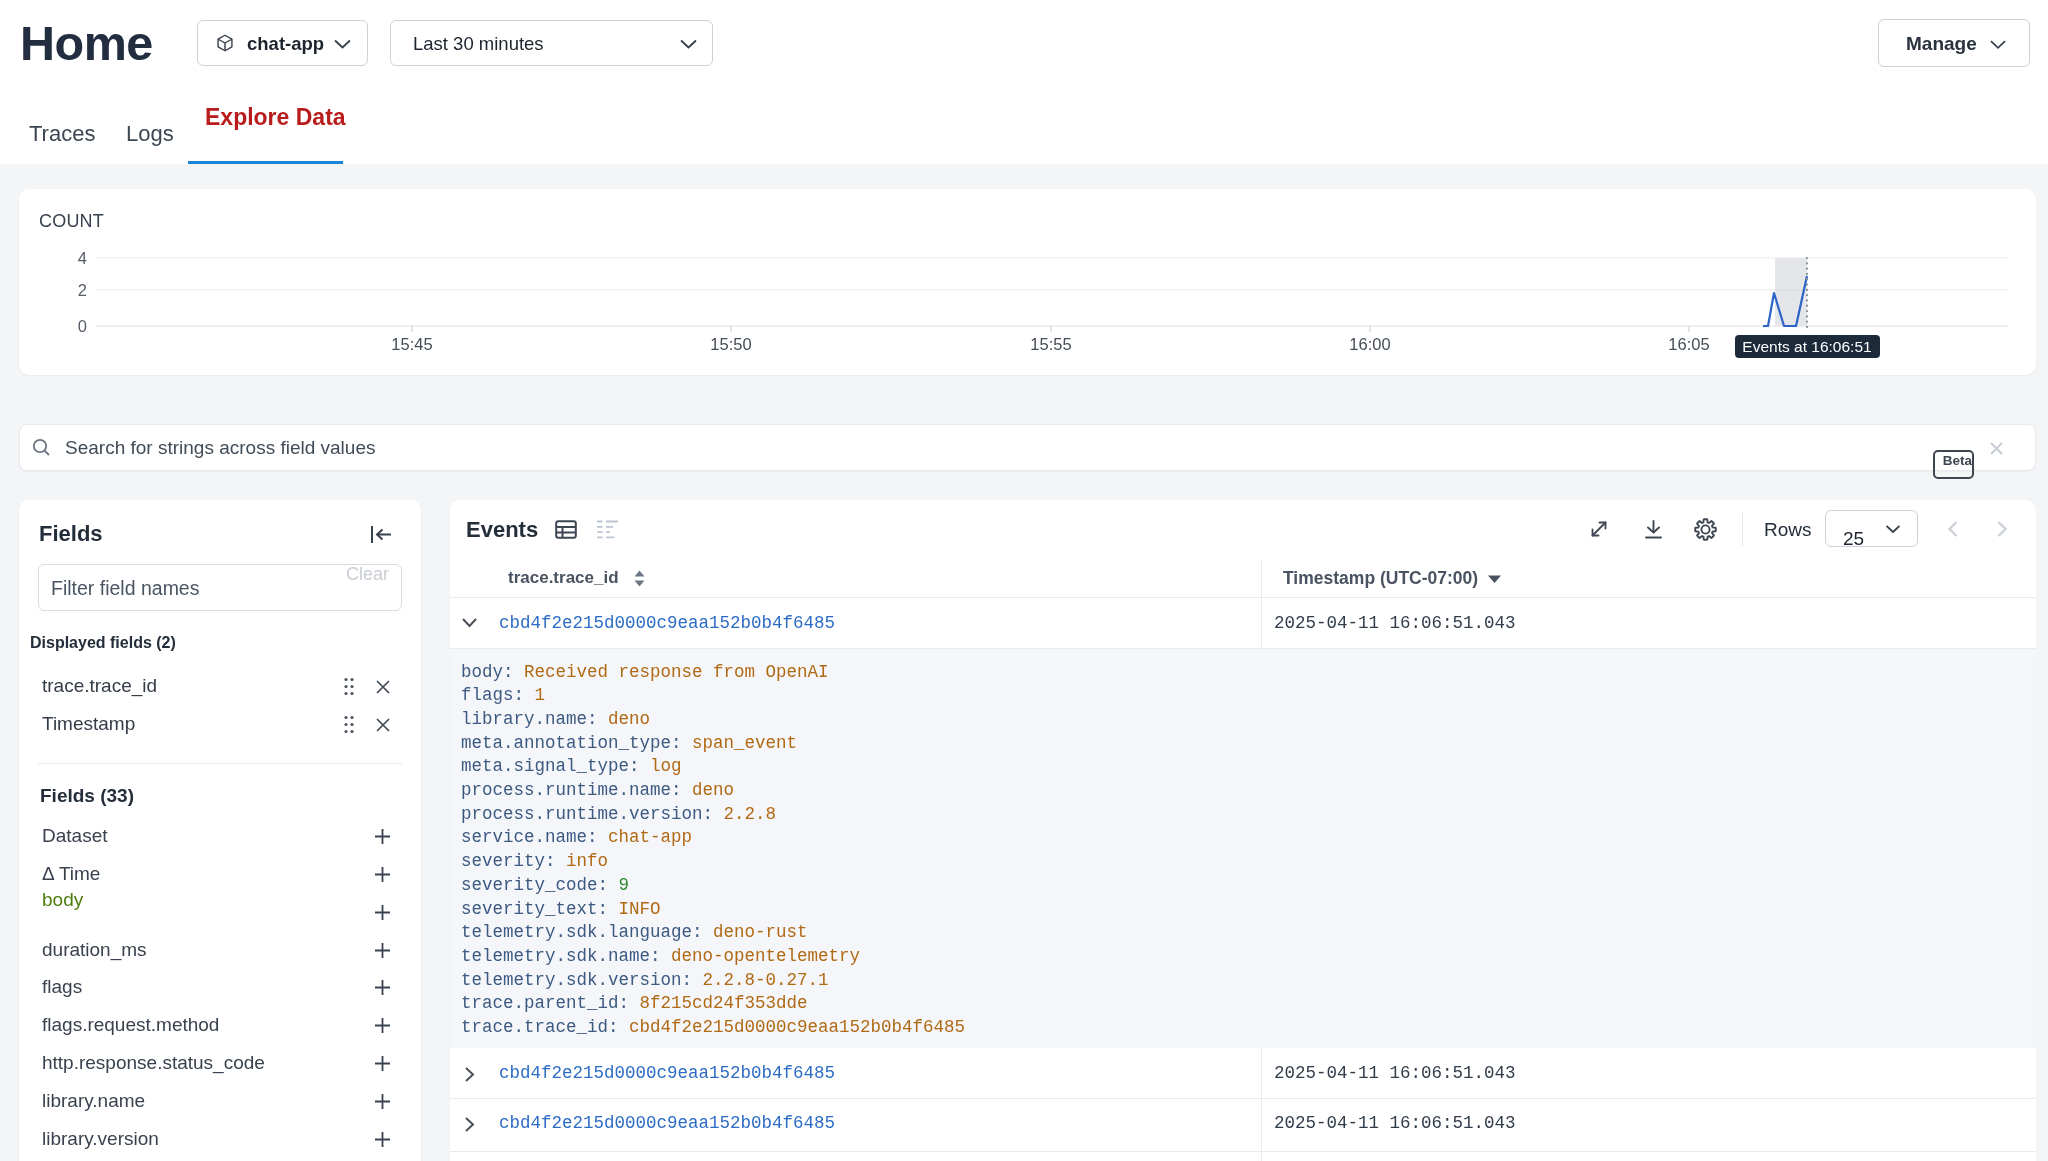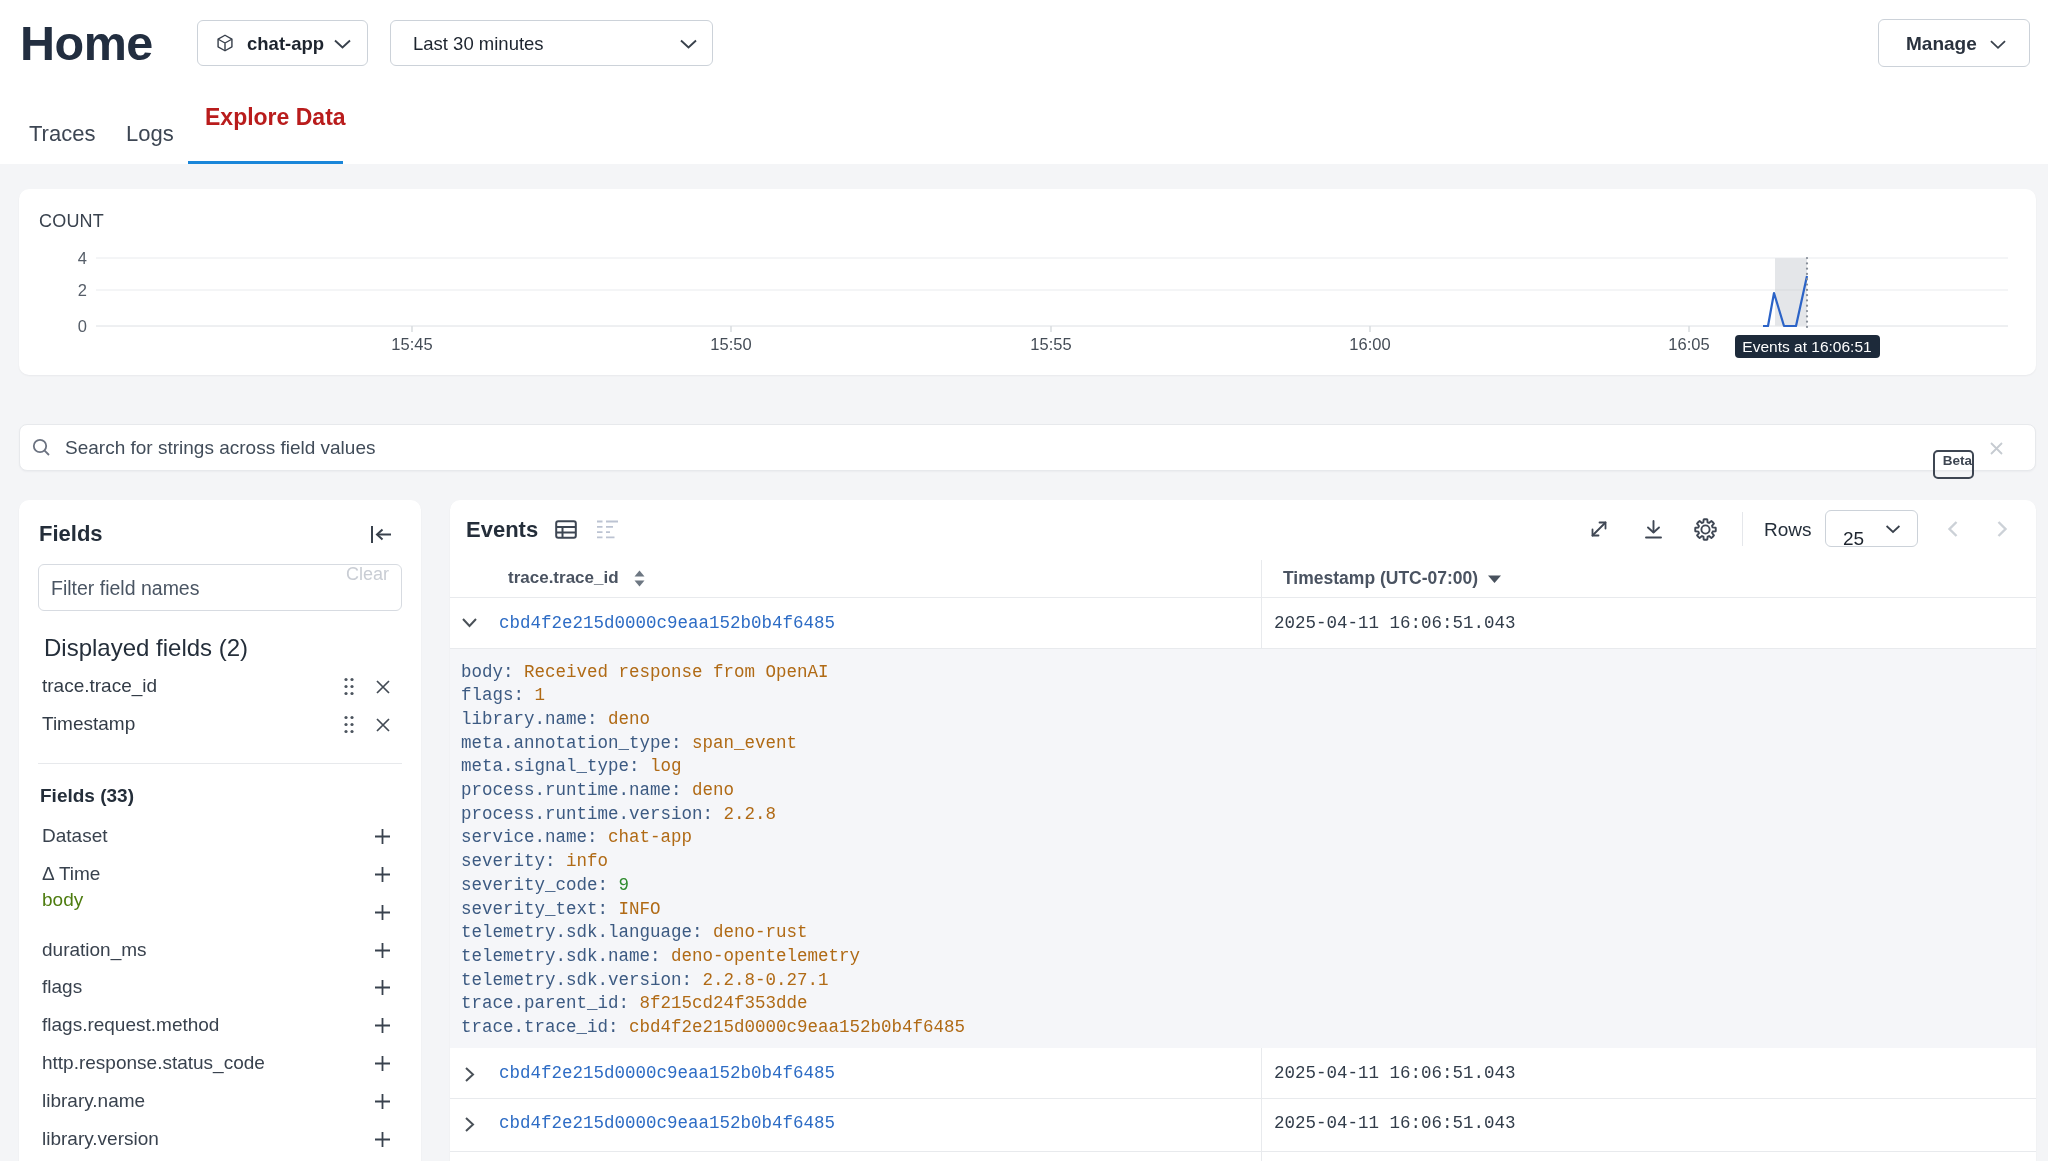--- a/index.html
+++ b/index.html
@@ -95,21 +95,21 @@
 <div class="abs" style="left:39px;top:521px;font-size:22px;font-weight:700;color:#242e3a;">Fields</div>
 <svg class="abs" style="left:369px;top:524px;" width="25" height="21" viewBox="0 0 25 21" fill="none" stroke="#39414c" stroke-width="2">
   <path d="M3 2 V19"></path>
     <path d="M22 10.5 H8"></path>
     <path d="M13.5 5.5 L8 10.5 L13.5 15.5"></path>
 </svg>
 <div class="abs" style="left:38px;top:564px;width:364px;height:47px;border:1px solid #d7dbe1;border-radius:6px;background:#fff;"></div>
 <div class="abs" style="left:51px;top:577px;font-size:19.5px;color:#4a5563;">Filter field names</div>
 <div class="abs" style="left:346px;top:564px;font-size:18px;color:#c9cdd4;">Clear</div>
 
-<div class="abs" style="left:44px;top:634px;font-size:24px;font-weight:400;color:#242e3a;">Displayed fields (2)</div>
+<div class="abs" style="left:30px;top:634px;font-size:16px;font-weight:700;color:#242e3a;">Displayed fields (2)</div>
 
 <div class="abs" style="left:42px;top:675px;font-size:19px;color:#333c47;">trace.trace_id</div>
 <svg class="abs" style="left:344px;top:677px;" width="10" height="19" viewBox="0 0 10 19" fill="#4c545e">
   <circle cx="2" cy="2.5" r="1.6"></circle>
     <circle cx="8" cy="2.5" r="1.6"></circle>
   <circle cx="2" cy="9.5" r="1.6"></circle>
     <circle cx="8" cy="9.5" r="1.6"></circle>
   <circle cx="2" cy="16.5" r="1.6"></circle>
     <circle cx="8" cy="16.5" r="1.6"></circle>
 </svg>

